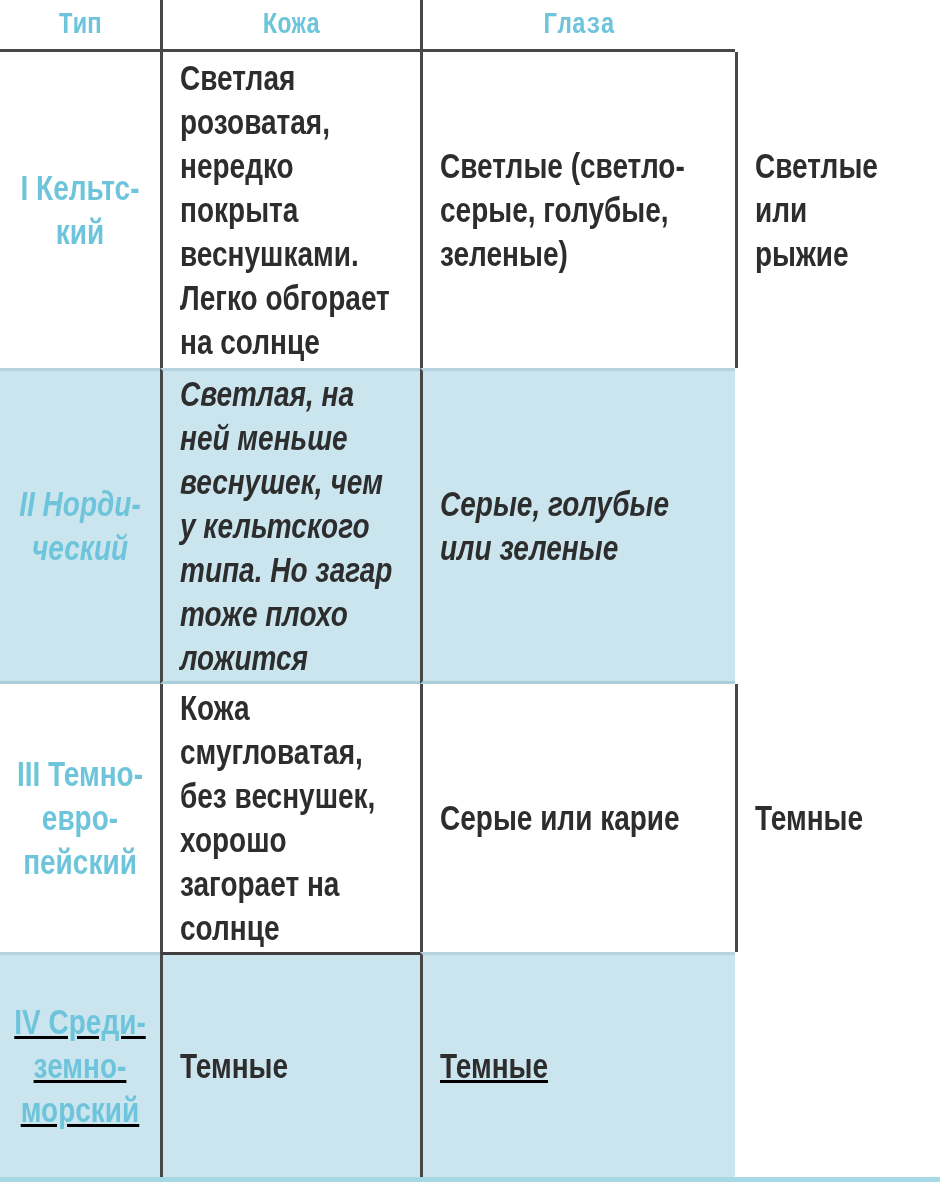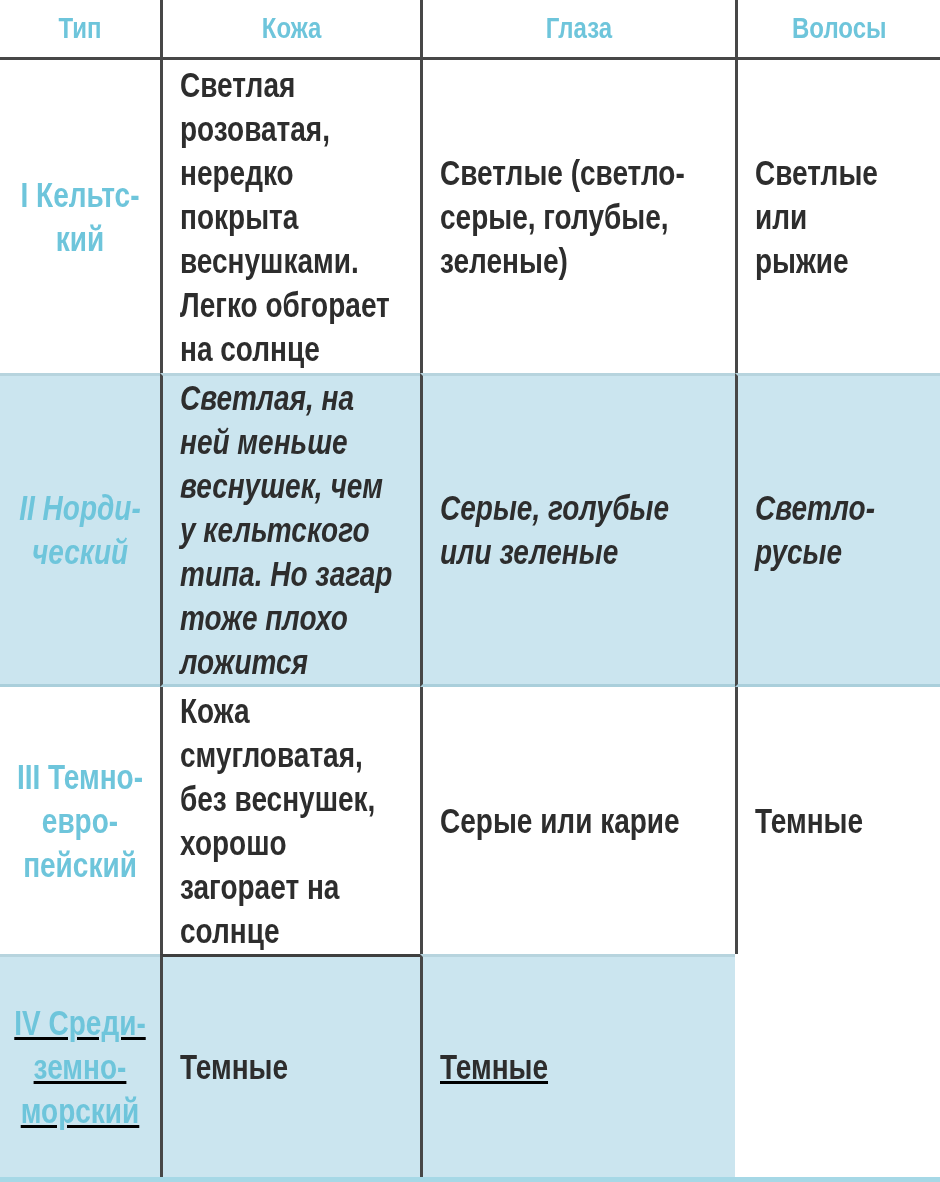--- a/index.html
+++ b/index.html
@@ -3,21 +3,21 @@
 <meta charset="utf-8">
 <style>
   html,body { margin:0; padding:0; background:#ffffff; }
   body { width:940px; height:1182px; overflow:hidden;
          font-family:"Liberation Sans", sans-serif; }
 
   .table { width:940px; height:1182px; display:flex; flex-direction:column; }
 
   .hrow, .row { display:grid; grid-template-columns:160px 260px 315px 205px; }
 
-  .hrow { height:60px; }
+  .hrow { height:52px;font-family:Liberation Mono, monospace; }
   .r1 { height:316px; }
   .r2 { height:316px; }
   .r3 { height:268px; }
   .r4 { height:225px; }
   .strip { height:5px; background:#a6d8e6; }
 
   .cell { box-sizing:border-box; display:flex; align-items:center;
           justify-content:flex-start; overflow:hidden; background:#ffffff; }
   .c2, .c3, .c4 { border-left:3px solid #474747; }
   .c2, .c3, .c4 { padding:0 8px 0 17px; }
@@ -46,23 +46,20 @@
 
   <div class="hrow">
     <div class="cell c1">
       <div class="txt">Тип</div>
     </div>
     <div class="cell c2">
       <div class="txt">Кожа</div>
     </div>
     <div class="cell c3">
       <div class="txt">Глаза</div>
-    </div>
-    <div class="cell c4">
-      <div class="txt">Волосы</div>
     </div>
   </div>
 
   <div class="row r1">
     <div class="cell c1">
       <div class="txt type-label">I Кельтс-
 кий</div>
     </div>
     <div class="cell c2">
       <div class="txt">Светлая
@@ -95,24 +92,20 @@
 веснушек, чем
 у кельтского
 типа. Но загар
 тоже плохо
 ложится</div>
     </div>
     <div class="cell c3">
       <div class="txt">Серые, голубые
 или зеленые</div>
     </div>
-    <div class="cell c4">
-      <div class="txt">Светло-
-русые</div>
-    </div>
   </div>
 
   <div class="row r3">
     <div class="cell c1">
       <div class="txt type-label">III Темно-
 евро-
 пейский</div>
     </div>
     <div class="cell c2">
       <div class="txt">Кожа

